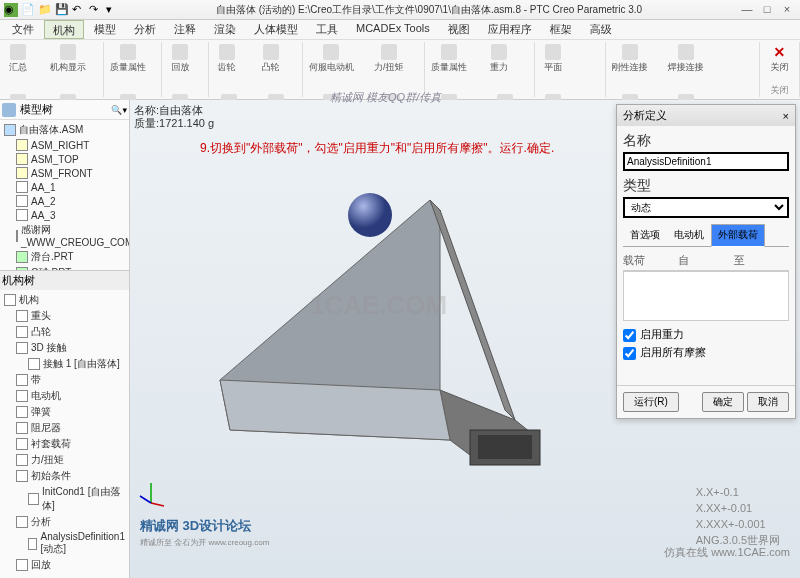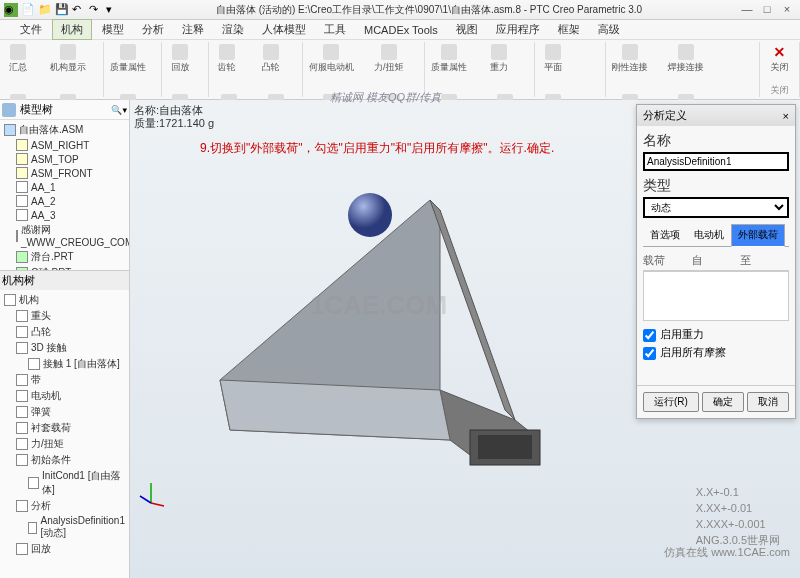--- a/index.html
+++ b/index.html
@@ -3,21 +3,21 @@
 <meta charset="utf-8">
 <style>
 *{box-sizing:border-box;margin:0;padding:0;font-family:"Microsoft YaHei",Arial,sans-serif;font-size:11px}
 body{width:800px;height:578px;background:#fff;overflow:hidden;position:relative}
 .titlebar{height:20px;background:linear-gradient(#f8f8f8,#eee);display:flex;align-items:center;padding:0 4px;border-bottom:1px solid #ccc}
 .titlebar .icons-l{display:flex;gap:3px;align-items:center}
 .titlebar .icons-l span{width:14px;height:14px;display:inline-block}
 .titlebar .title{flex:1;text-align:center;font-size:10px;color:#333}
 .titlebar .wctl{display:flex;gap:2px}
 .titlebar .wctl span{width:18px;height:14px;text-align:center;line-height:12px;color:#555}
-.menubar{height:20px;background:#f7f7f7;display:flex;align-items:center;padding:0 12px;gap:2px;border-bottom:1px solid #ddd}
+.menubar{height:20px;background:#f7f7f7;display:flex;padding:0 4px;gap:2px;border-bottom:1px solid #ddd}
 .menubar span{padding:2px 8px;font-size:11px;color:#333}
 .menubar span.active{background:#e8f0e0;border:1px solid #aac090}
 .ribbon{height:60px;background:#f7f7f7;border-bottom:1px solid #ccc;display:flex;padding:2px 0}
 .rgroup{border-right:1px solid #ddd;padding:0 4px;display:flex;flex-direction:column;justify-content:space-between;min-width:40px}
 .rgroup .rbtns{display:flex;gap:16px;flex-wrap:wrap}
 .rgroup .rbtn{display:flex;flex-direction:column;align-items:center;padding:2px;min-width:28px}
 .rgroup .rbtn .ic{width:16px;height:16px;background:#ddd;border-radius:2px}
 .rgroup .rbtn .lb{font-size:9px;color:#555;margin-top:1px}
 .rgroup .rlabel{font-size:9px;color:#888;text-align:center}
 .rgroup .close-x{color:#c00;font-size:14px;font-weight:bold}
@@ -35,21 +35,21 @@
 .tree .node .ic.g{background:#bfb}
 .tree-sec{border-top:1px solid #ccc;padding:2px;font-size:10px;background:#eee}
 .viewport{flex:1;position:relative;background:linear-gradient(#eef2f5,#dde5ec)}
 .mass-info{position:absolute;top:4px;left:4px;font-size:10px;color:#333;line-height:13px}
 .red-note{position:absolute;top:40px;left:70px;color:#c00;font-size:12px}
 .wedge{position:absolute;width:380px;height:320px;left:50px;top:60px}
 .watermark{position:absolute;font-size:26px;color:rgba(150,150,150,.3);left:180px;top:190px;font-weight:bold}
 .logo{position:absolute;left:10px;bottom:30px;font-size:11px;color:#369}
 .coords{position:absolute;right:20px;bottom:30px;font-size:13px;color:#888;text-align:left;line-height:16px}
 .triad{position:absolute;left:6px;bottom:70px;width:30px;height:30px}
-.dialog{position:absolute;right:4px;top:4px;width:160px;background:#f7f7f7;border:1px solid #aaa;box-shadow:0 2px 6px rgba(0,0,0,.2)}
+.dialog{position:absolute;right:4px;top:4px;width:180px;background:#f7f7f7;border:1px solid #aaa;box-shadow:0 2px 6px rgba(0,0,0,.2)}
 .dialog .dlg-title{background:linear-gradient(#eee,#ddd);padding:3px 6px;font-size:10px;display:flex;justify-content:space-between;align-items:center}
 .dialog .dlg-body{padding:6px}
 .dialog .fld{margin-bottom:6px}
 .dialog .fld label{font-size:14px;color:#333;display:block;margin-bottom:2px}
 .dialog .fld input,.dialog .fld select{width:100%;border:2px solid #000000;padding:2px;font-size:10px;background:#fff}
 .dialog .tabs{display:flex;border-bottom:1px solid #aaa;margin-bottom:4px}
 .dialog .tabs span{padding:3px 6px;font-size:10px;border:1px solid transparent;cursor:pointer}
 .dialog .tabs span.active{background:#3b82f6;border:1px solid #aaa;border-bottom-color:#fff;margin-bottom:-1px}
 .dialog .list-hdr{display:flex;font-size:9px;color:#666;border-bottom:1px solid #ccc;padding:2px 0}
 .dialog .list-hdr span{flex:1}
@@ -282,20 +282,21 @@
     </div>
     <div class="tree" id="tree2">
         <div class="node l0"><span class="ic"></span>机构</div>
         <div class="node l1"><span class="ic"></span>重头</div>
         <div class="node l1"><span class="ic"></span>凸轮</div>
         <div class="node l1"><span class="ic"></span>3D 接触</div>
         <div class="node l2"><span class="ic"></span>接触 1 [自由落体]</div>
         <div class="node l1"><span class="ic"></span>带</div>
         <div class="node l1"><span class="ic"></span>电动机</div>
         <div class="node l1"><span class="ic"></span>弹簧</div>
+        <div class="node l1"><span class="ic"></span>阻尼器</div>
         <div class="node l1"><span class="ic"></span>衬套载荷</div>
         <div class="node l1"><span class="ic"></span>力/扭矩</div>
         <div class="node l1"><span class="ic"></span>初始条件</div>
         <div class="node l2"><span class="ic"></span>InitCond1 [自由落体]</div>
         <div class="node l1"><span class="ic"></span>分析</div>
         <div class="node l2"><span class="ic"></span>AnalysisDefinition1 [动态]</div>
         <div class="node l1"><span class="ic"></span>回放</div>
       </div>
   </div>
 
@@ -324,20 +325,24 @@
 
     <div class="watermark">1CAE.COM</div>
     <div style="position:absolute;top:-10px;left:200px;font-size:11px;color:#889;font-style:italic">精诚网 模友QQ群/传真</div>
 
     <svg class="triad" viewBox="0 0 30 30">
       <line x1="15" y1="25" x2="15" y2="5" stroke="#0a0" stroke-width="1.5"></line>
       <line x1="15" y1="25" x2="28" y2="28" stroke="#c00" stroke-width="1.5"></line>
       <line x1="15" y1="25" x2="4" y2="18" stroke="#00c" stroke-width="1.5"></line>
     </svg>
 
+    <div class="logo">
+      <span style="font-size:13px;font-weight:bold">精诚网 3D设计论坛</span><br>
+      <span style="font-size:8px;color:#888">精诚所至 金石为开 www.creoug.com</span>
+    </div>
 
     <div class="coords" id="coords">
         <div>X.X+-0.1</div>
         <div>X.XX+-0.01</div>
         <div>X.XXX+-0.001</div>
         <div>ANG.3.0.5世界网</div>
       </div>
 
     <div class="dialog">
       <div class="dlg-title">

